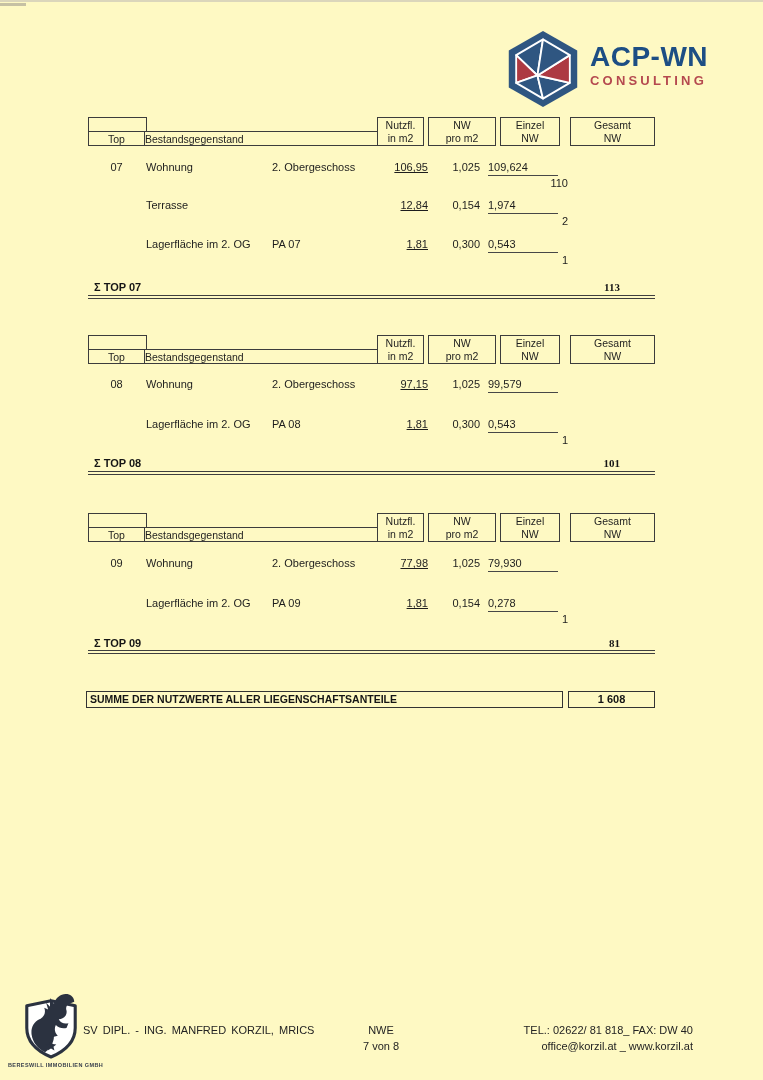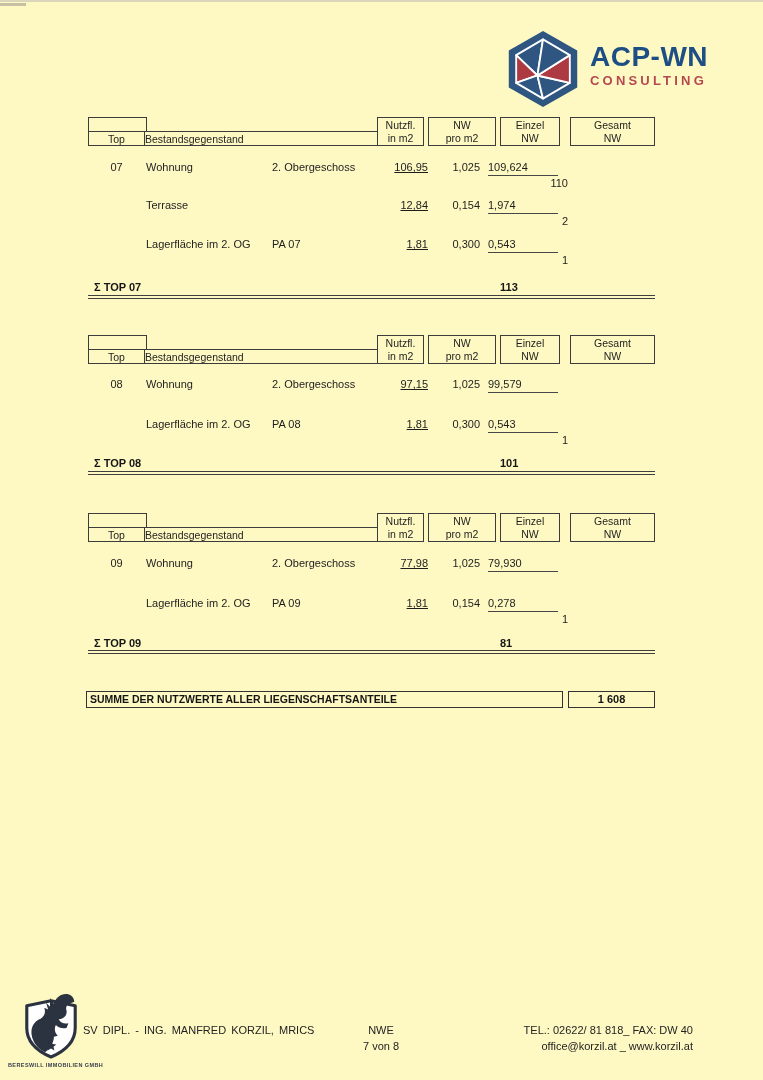--- a/index.html
+++ b/index.html
@@ -31,21 +31,21 @@
   .c{position:absolute;top:0;font-size:11px;line-height:13px;color:#1d1d1d;white-space:nowrap;}
   .ctop{left:0;width:57px;text-align:center;}
   .citem{left:58px;}
   .cdet{left:184px;}
   .carea{left:276px;width:64px;text-align:right;text-decoration:underline;}
   .cnw{left:330px;width:62px;text-align:right;}
   .ceinzel{left:400px;width:70px;text-align:left;border-bottom:1.5px solid #474747;padding-bottom:1px;}
   .cround{left:410px;width:70px;text-align:right;}
 
   .sl{position:absolute;left:6px;top:0;font-size:11px;font-weight:bold;color:#161616;}
-  .sv{position:absolute;left:412px;top:0;width:120px;text-align:left;font-size:11px;font-weight:bold;color:#161616;}
+  .sv{position:absolute;left:412px;top:0;width:120px;text-align:right;font-size:11px;font-weight:bold;color:#161616;font-family:Liberation Serif, serif;}
   .dline{position:absolute;left:0;width:567px;height:4px;box-sizing:border-box;
          border-top:1.5px solid #3f3f3f;border-bottom:1.5px solid #3f3f3f;}
 
   
   .sumbox-label{position:absolute;left:86px;top:691px;width:477px;height:17px;box-sizing:border-box;
         border:1.6px solid #333;font-size:10.5px;font-weight:bold;line-height:14px;padding-left:3px;color:#151515;}
   .sumbox-value{position:absolute;left:568px;top:691px;width:87px;height:17px;box-sizing:border-box;
         border:1.6px solid #333;font-size:11px;font-weight:bold;line-height:14px;text-align:center;color:#151515;}
 
   

